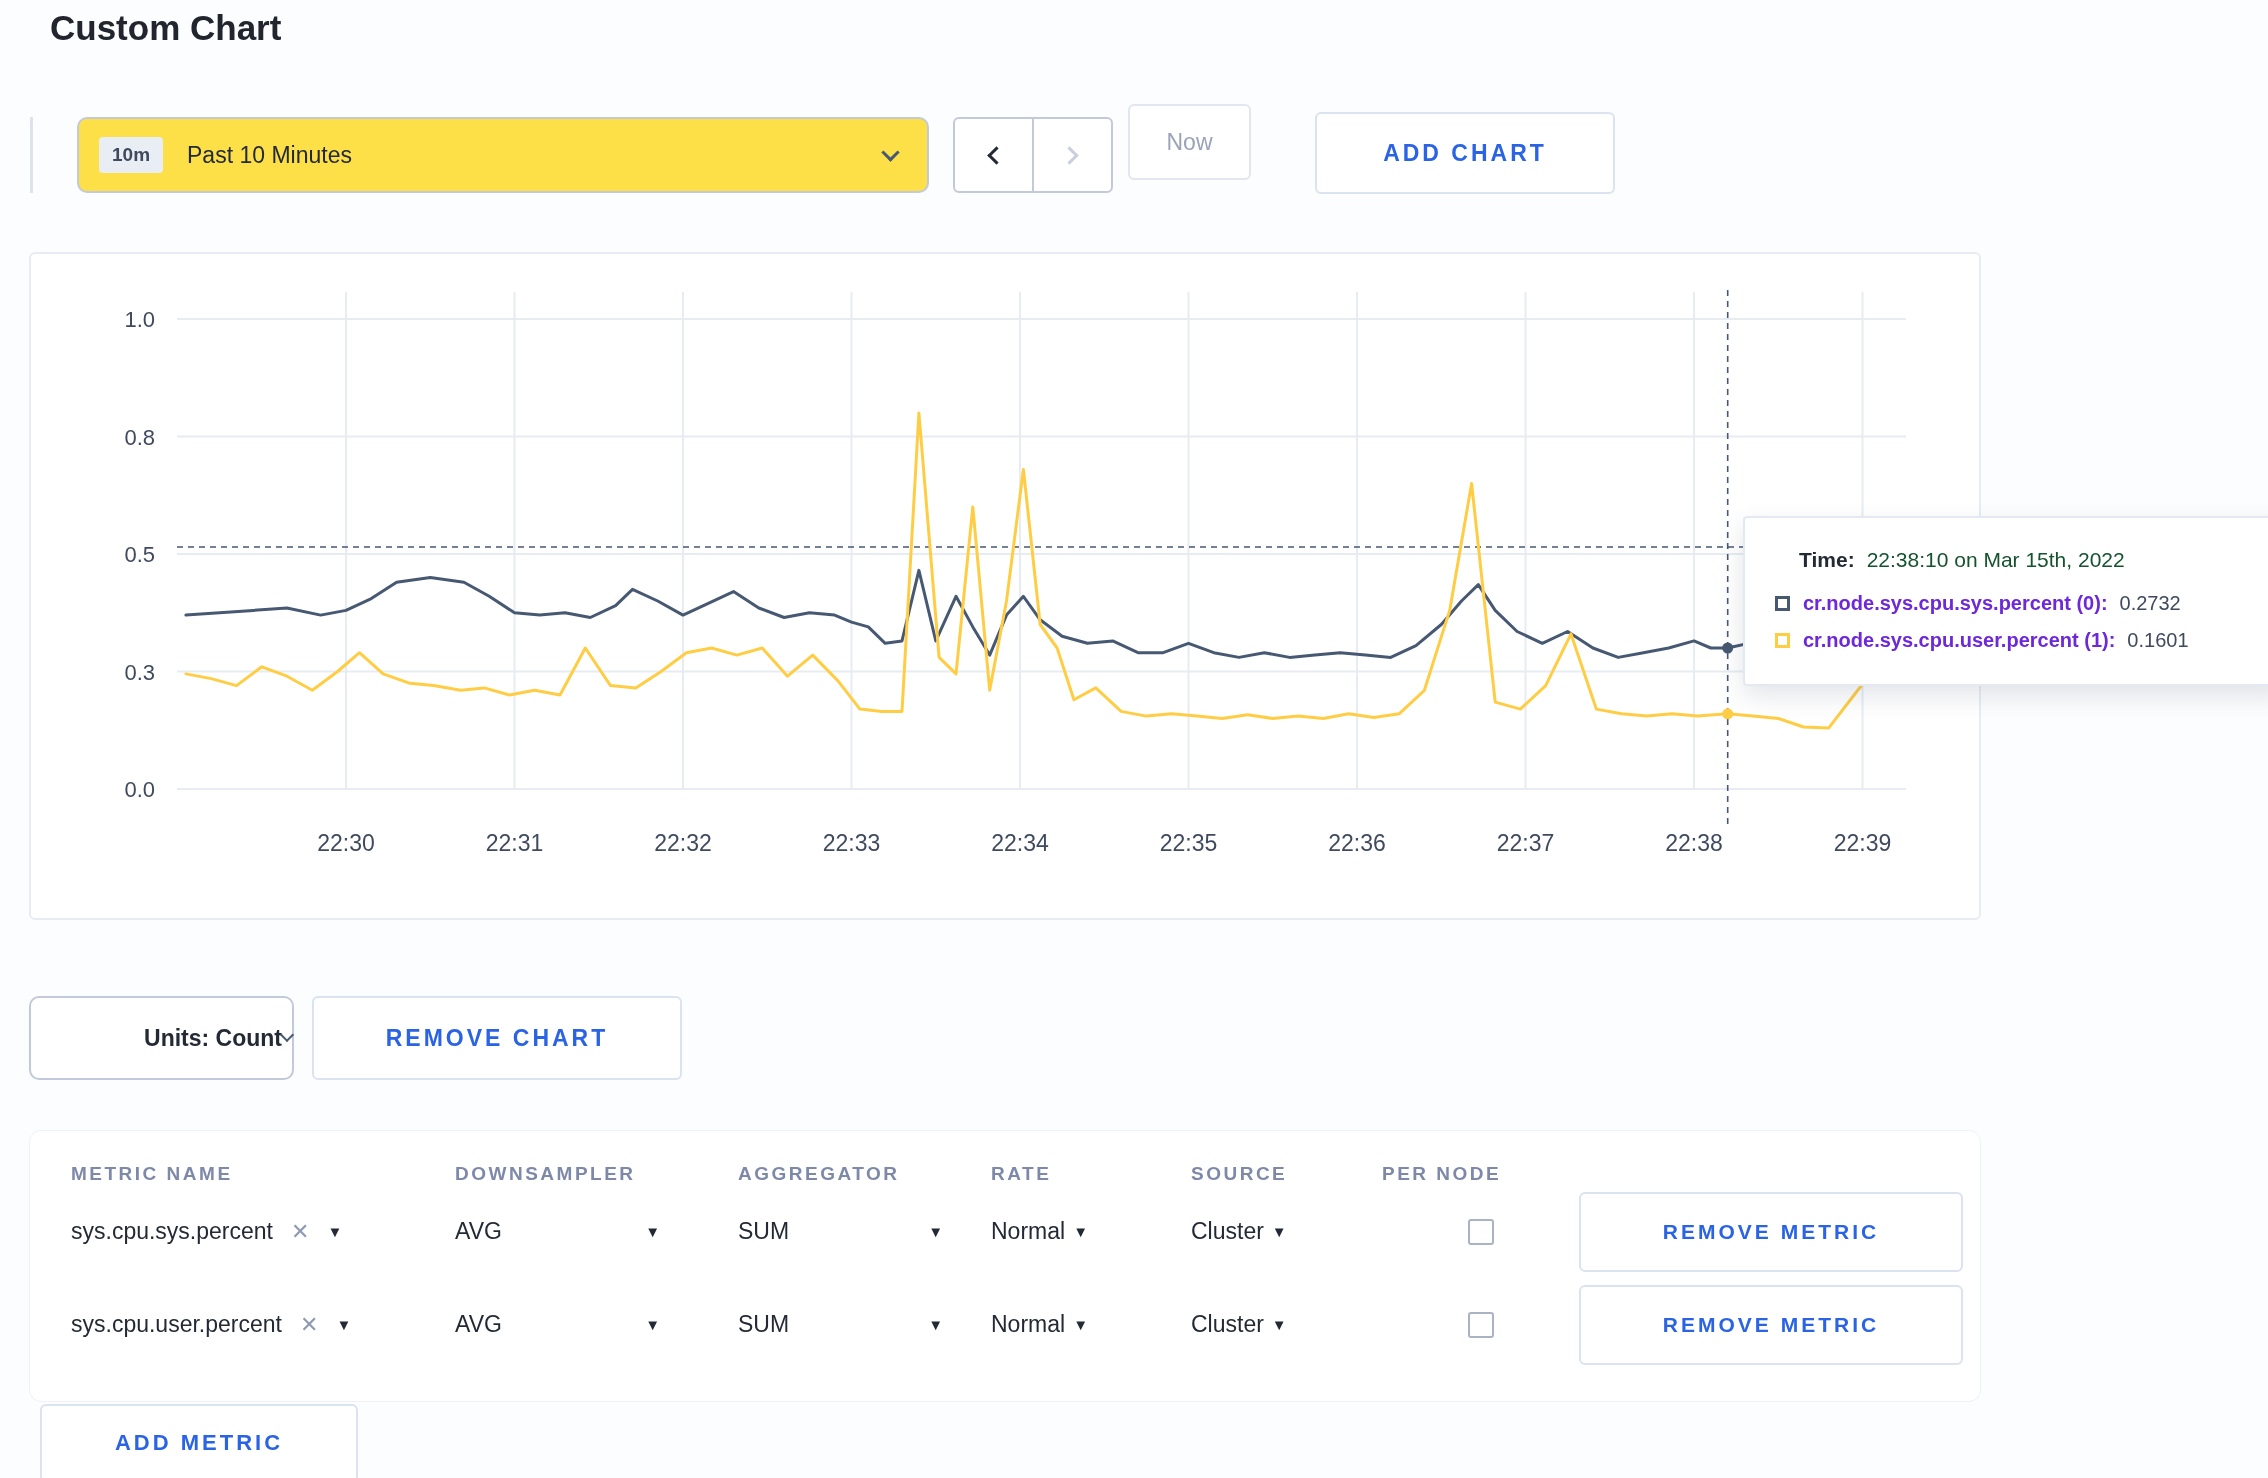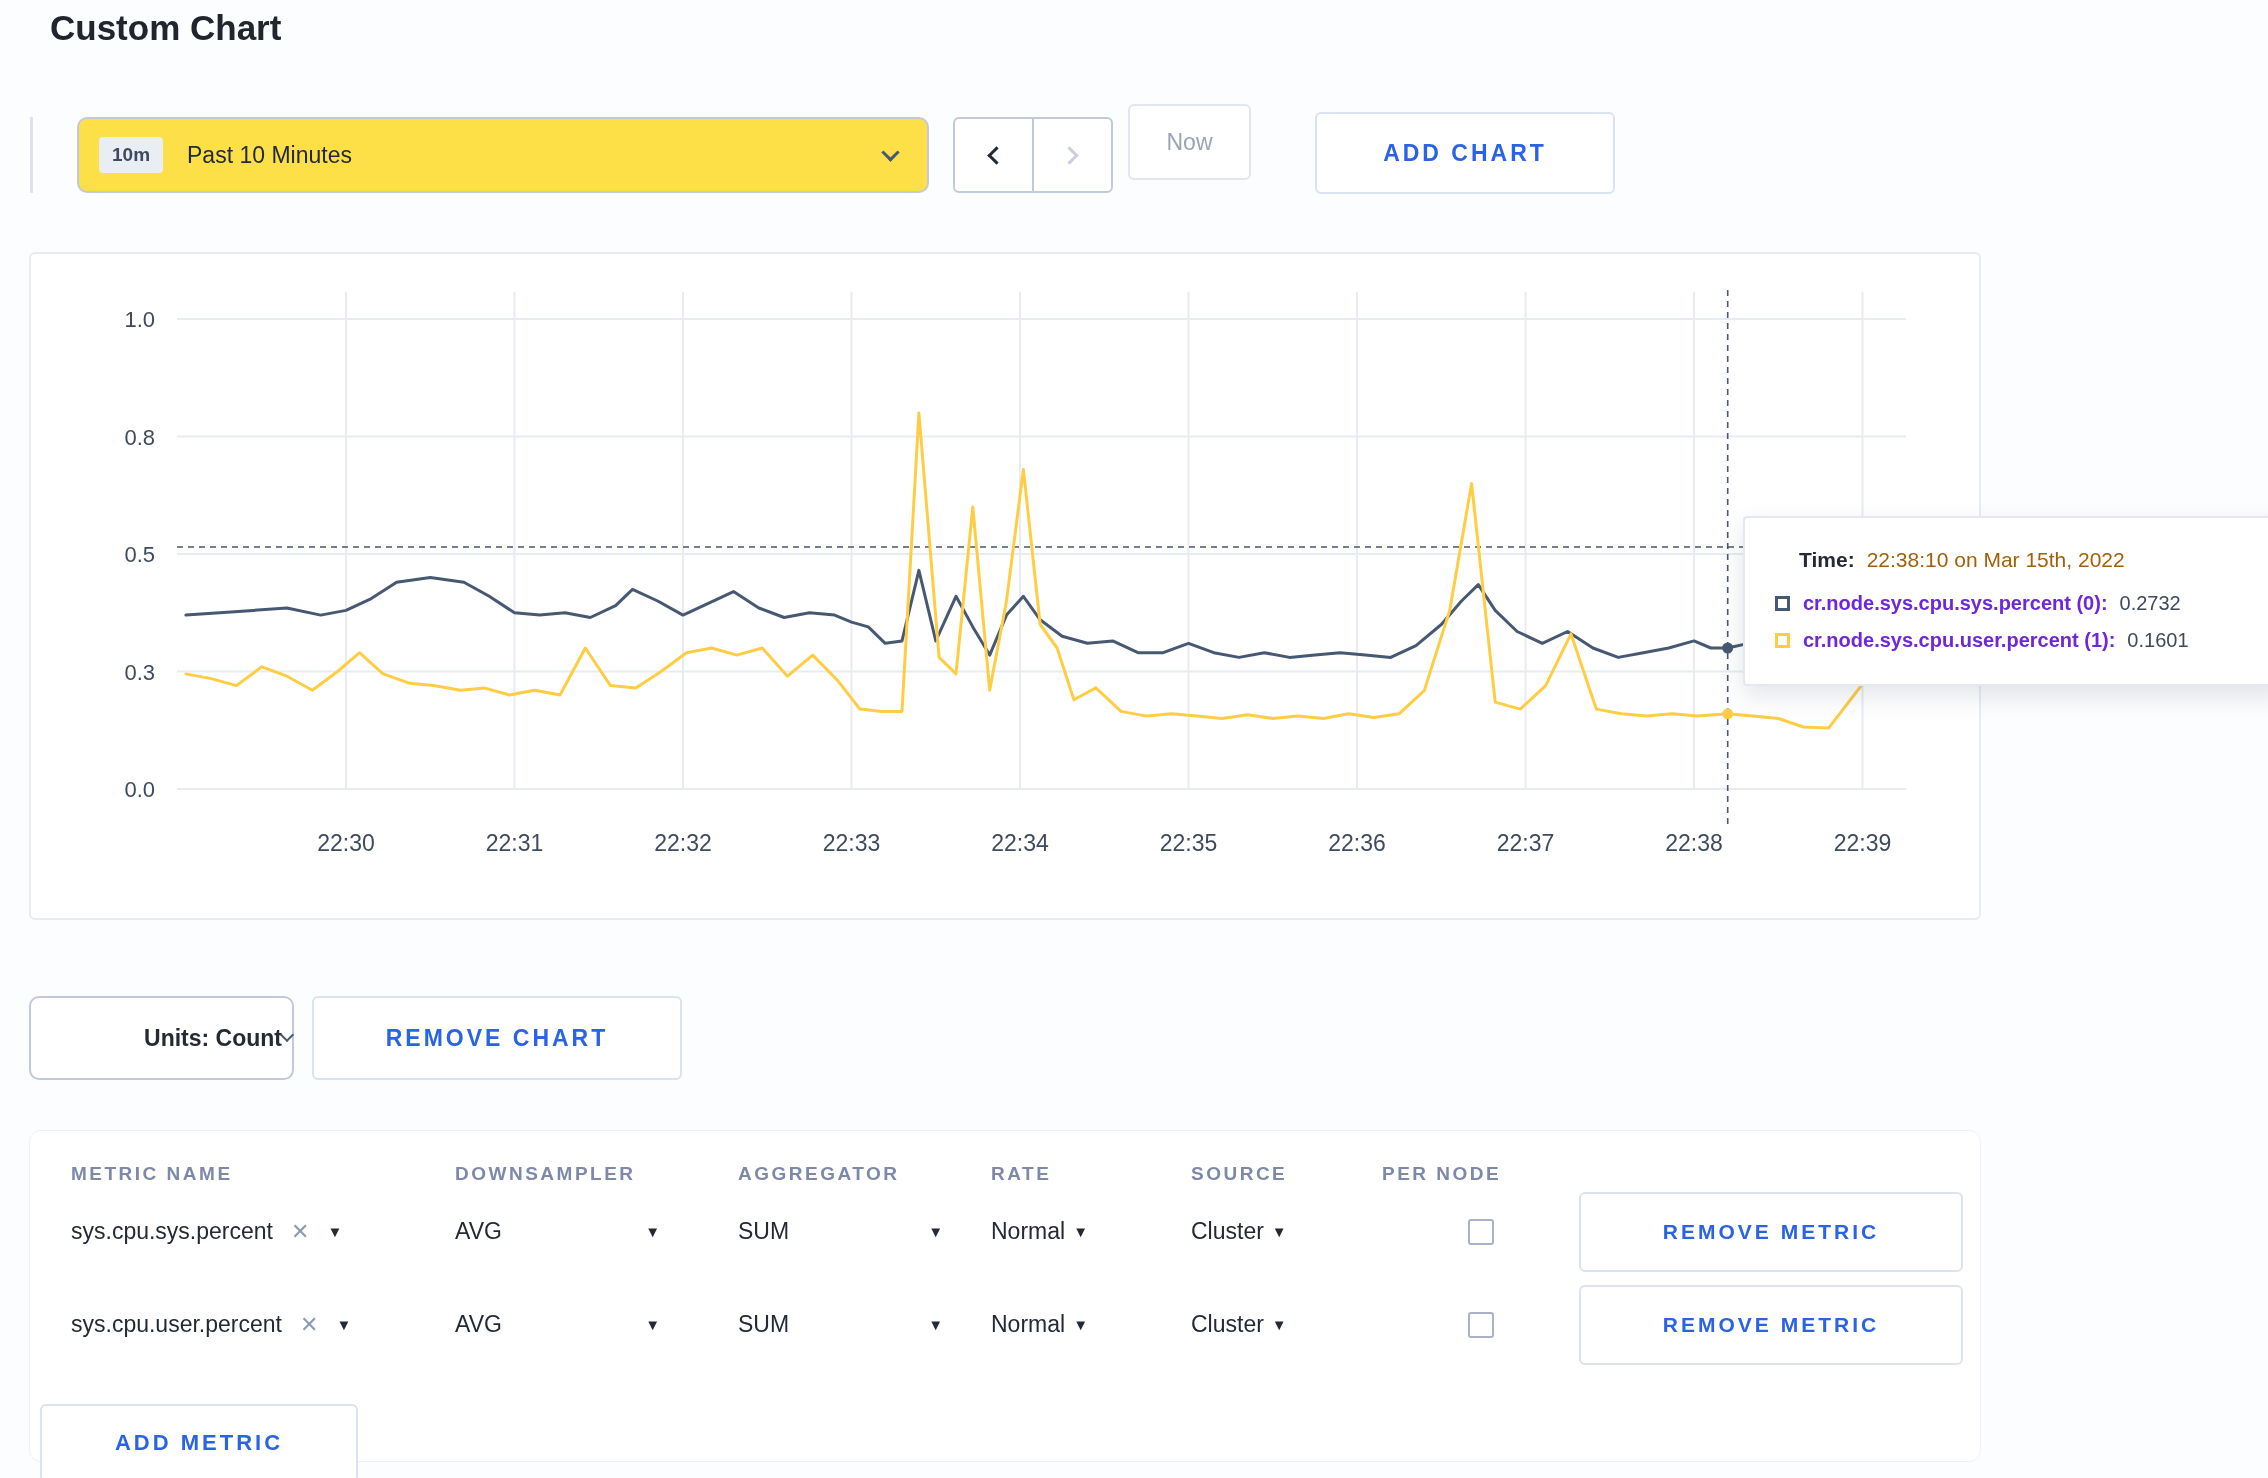--- a/index.html
+++ b/index.html
@@ -65,38 +65,38 @@
 
   
   .tooltip {
     left:1743px; top:516px; width:545px; z-index:5;
     background:#fff; border:2px solid #e4e8f0; border-radius:4px;
     box-shadow:0 10px 26px rgba(60,70,100,.14);
     padding:30px 34px 32px 30px; font-size:20px;
   }
   .tt-time-row { display:flex; gap:12px; margin:0 0 20px 24px; font-size:21px; }
   .tt-time-label { font-weight:700; color:#242a35; }
-  .tt-time-value { color:#a16207; }
+  .tt-time-value { color:#14532d; }
   .tt-series-row { display:flex; align-items:center; margin-top:14px; }
   .tt-sq { width:15px; height:15px; border:3px solid #000; margin-right:13px; flex:none; }
   .tt-name { font-weight:700; color:#6d28d9; }
   .tt-value { color:#3f4a5e; margin-left:12px; }
 
   
   .units-btn {
     left:29px; top:996px; width:265px; height:84px; background:#fff;
     border:2px solid #c2c9da; border-radius:10px; cursor:pointer;
     display:flex; align-items:center; justify-content:flex-end; gap:0;
     font-size:23px; font-weight:700; color:#242a35;
   }
   .remove-chart-btn { left:312px; top:996px; width:370px; height:84px; }
 
   
   .metrics-card {
-    left:29px; top:1130px; width:1952px; height:332px;
+    left:29px; top:1130px; width:1952px; height:272px;
     background:#fff; border:1px solid #eef1f6; border-radius:12px;
   }
   .thead { display:flex; padding:32px 0 0 41px; color:#7e89a9;
     font-size:19px; font-weight:600; letter-spacing:2.5px; }
   .trow { display:flex; align-items:center; height:93px; padding-left:41px; font-size:23px; }
   .col-metric { width:384px; } .col-ds { width:283px; } .col-agg { width:253px; }
   .col-rate { width:200px; } .col-src { width:191px; } .col-node { width:197px; }
   .cell { display:flex; align-items:center; }
   .metric-sel { display:flex; align-items:center; gap:18px; cursor:pointer; }
   .x-icon { color:#8e99b3; font-size:22px; line-height:1; cursor:pointer; }

